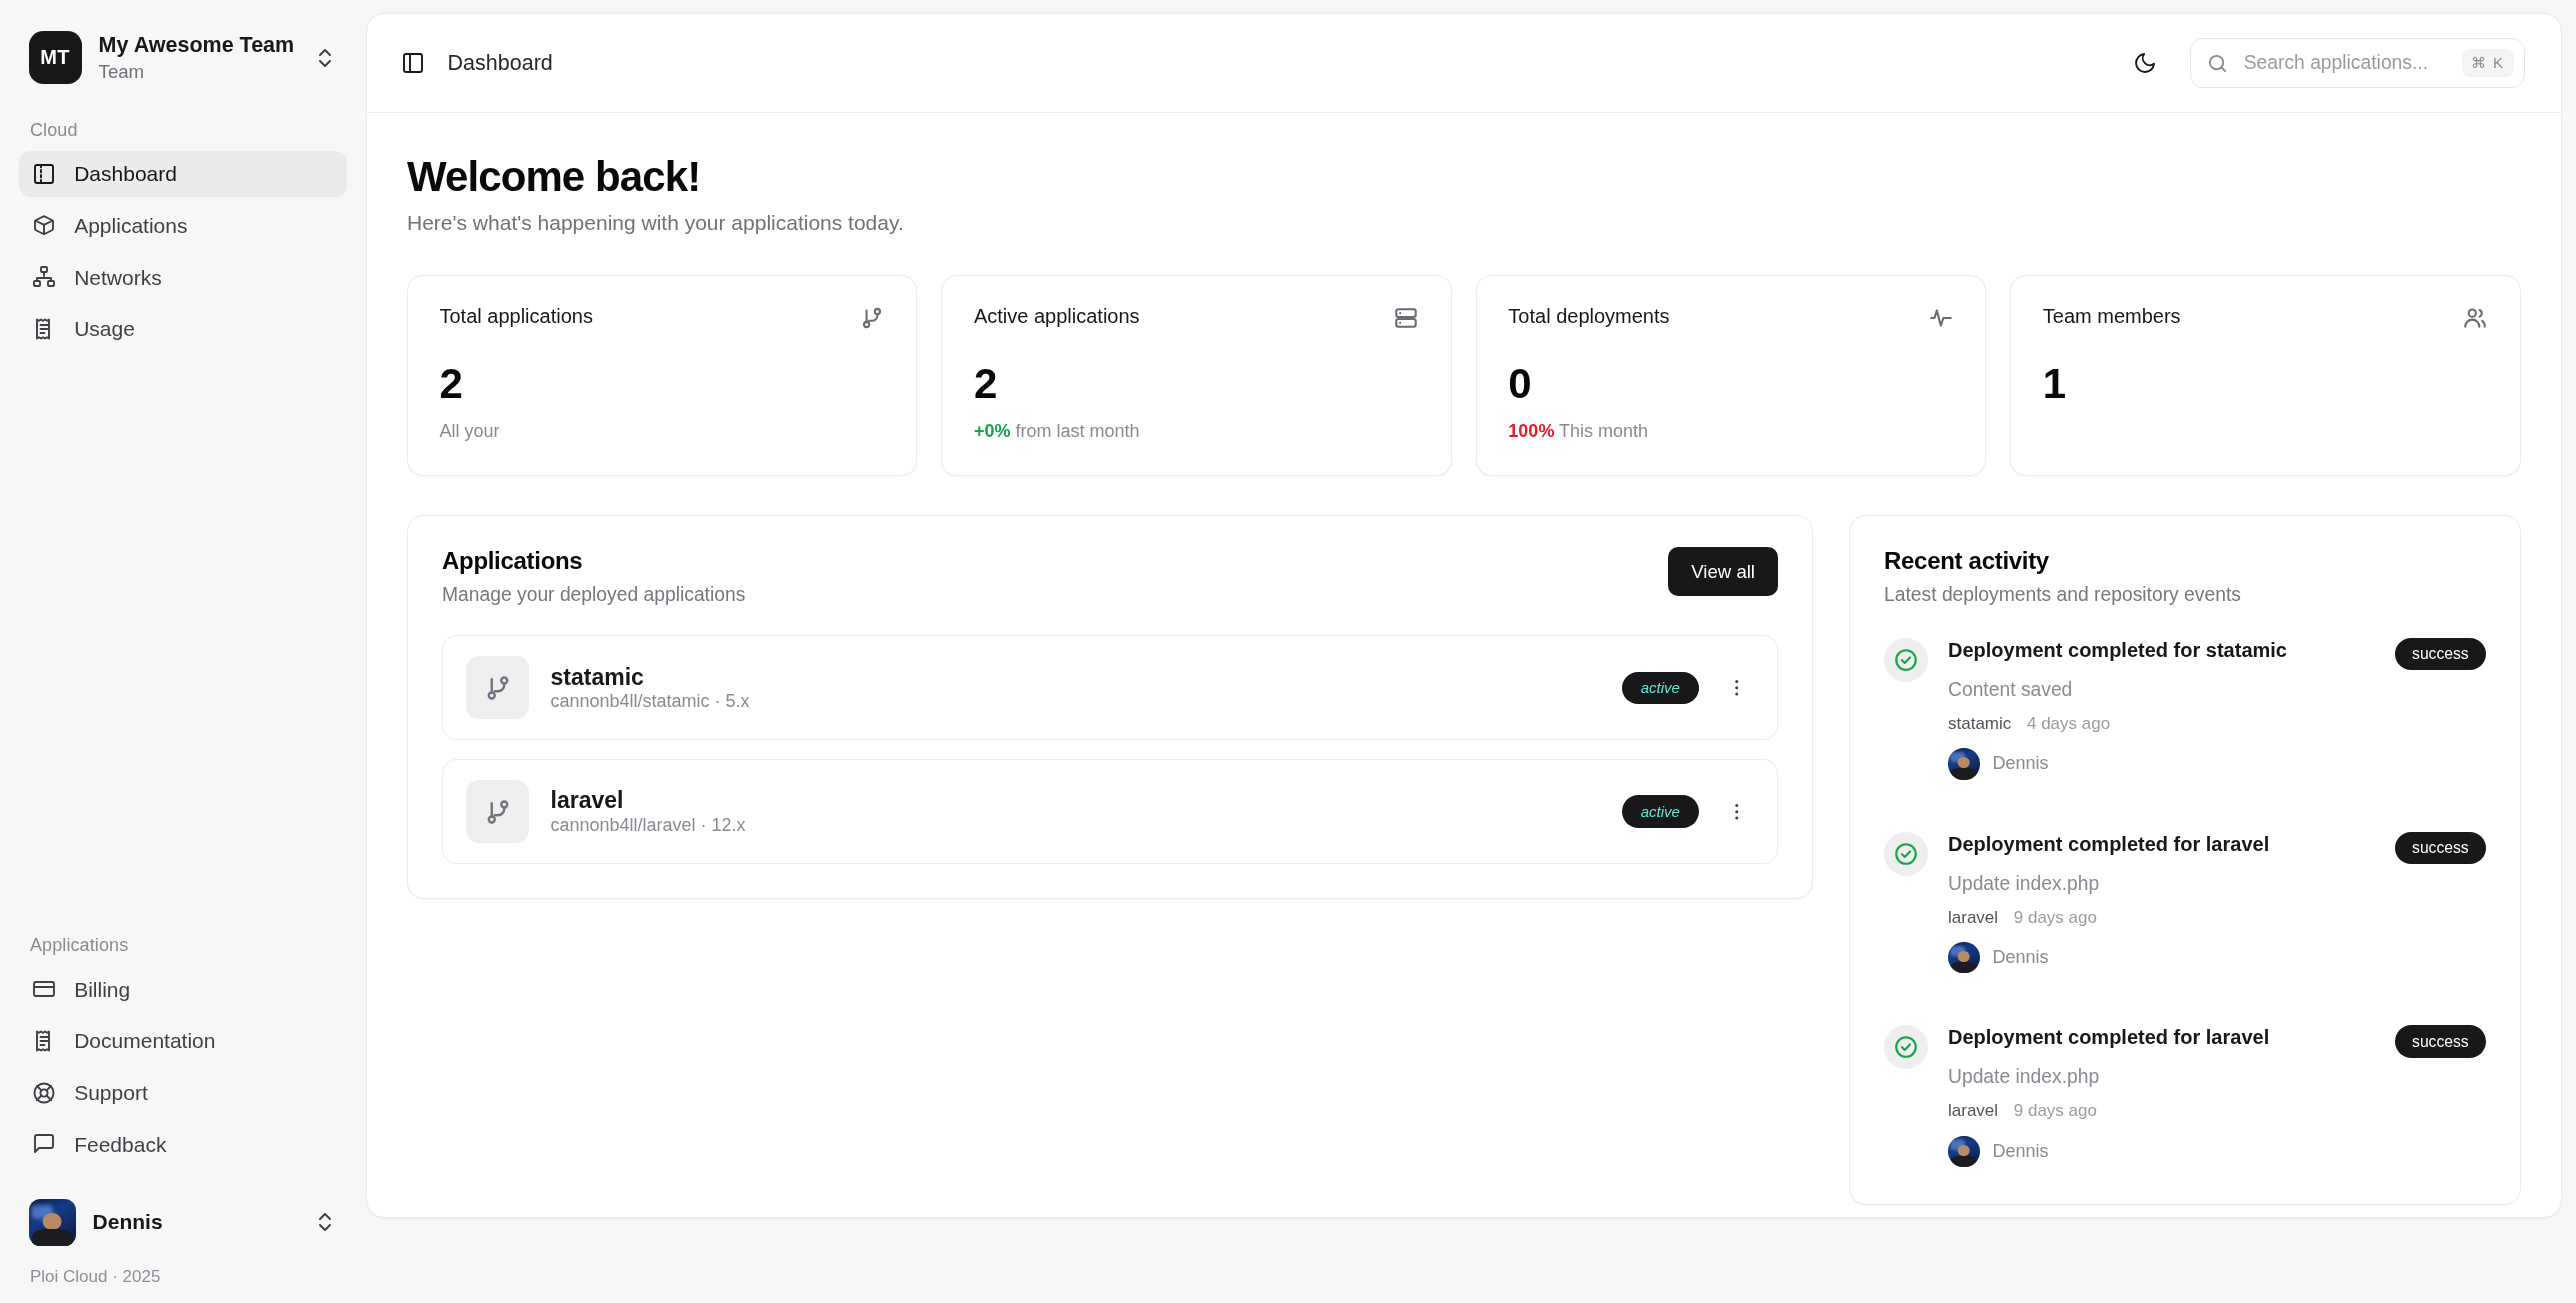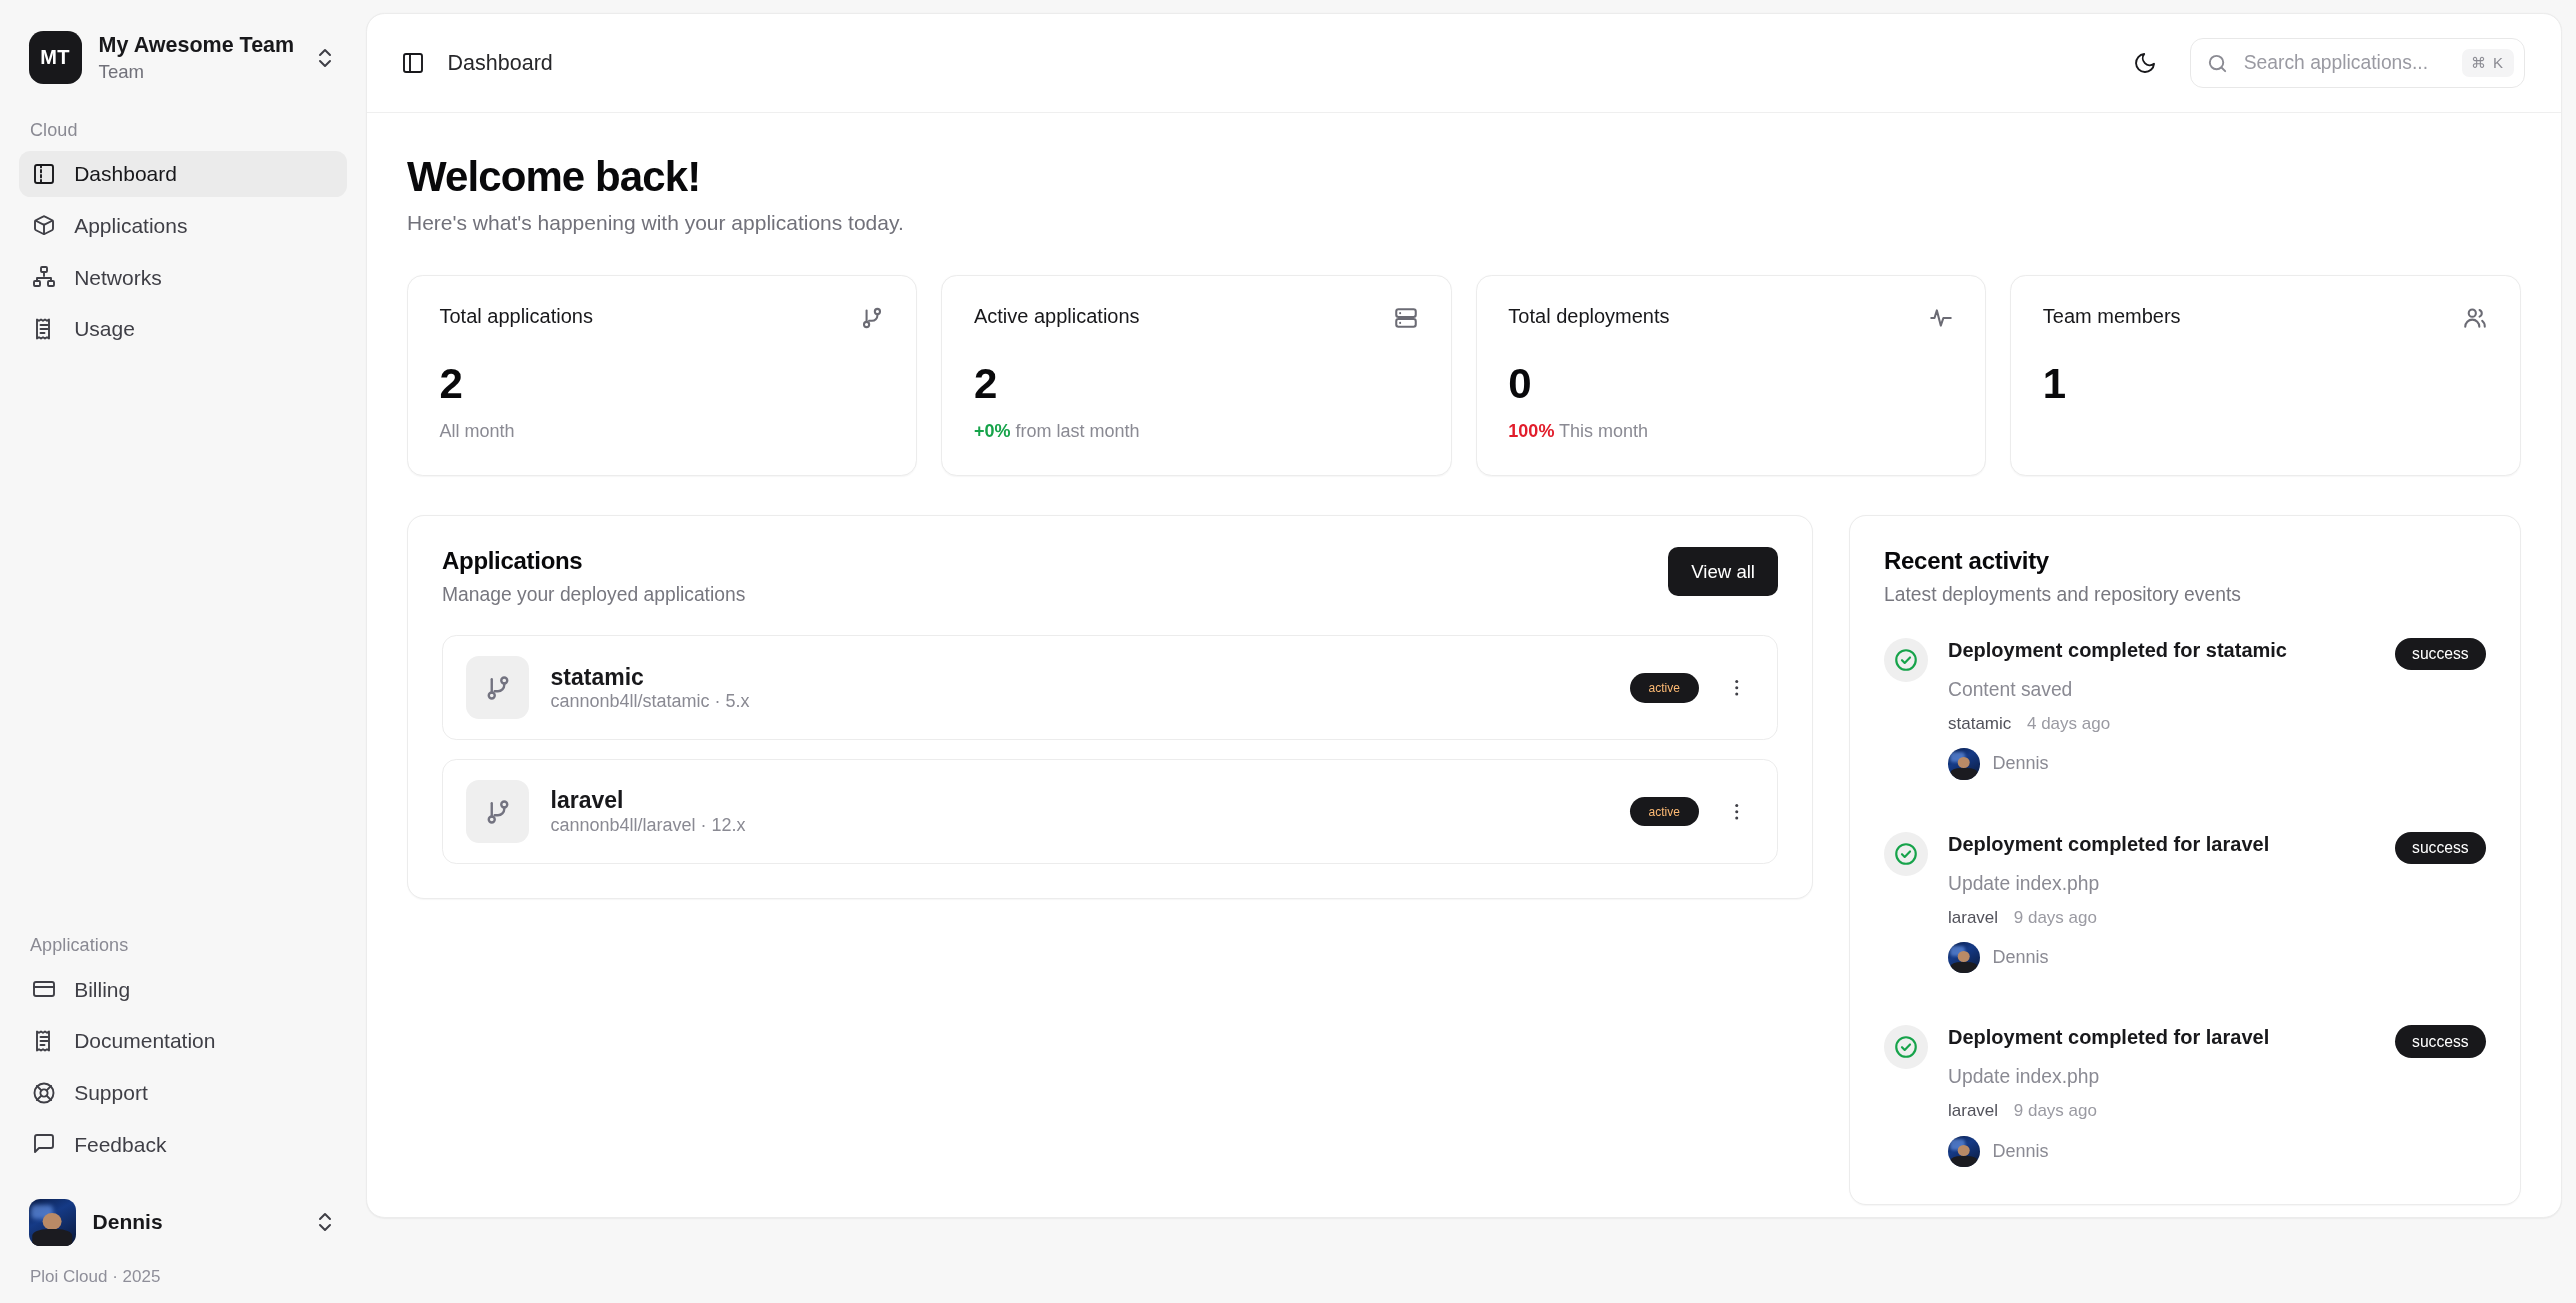--- a/index.html
+++ b/index.html
@@ -184,23 +184,23 @@
     width: 63px; height: 63px; flex: 0 0 63px;
     border-radius: 13px; background: #efefef;
     display: flex; align-items: center; justify-content: center;
     color: #737380;
   }
   .app-icon-box svg { width: 30px; height: 30px; }
   .app-meta { flex: 1 1 auto; min-width: 0; }
   .app-name { font-size: 23px; font-weight: 700; color: #18181b; line-height: 1.2; }
   .app-repo { font-size: 18px; color: #8a8a93; }
   .badge-dark {
-    background: #18181b; color: #fdba74;
-    font-size: 12px; border-radius: 715px;
-    padding: 7.9px 18.6px; white-space: nowrap;
+    background: #18181b; color: #5eead4;
+    font-size: 15px; border-radius: 715px;
+    padding: 7.9px 18.6px; white-space: nowrap; font-style: italic;
   }
   .kebab {
     width: 34px; height: 34px; flex: 0 0 34px;
     display: flex; align-items: center; justify-content: center;
     color: #3f3f46; cursor: pointer; border-radius: 7.2px;
   }
   .kebab svg { width: 21.5px; height: 21.5px; }
 
   
   .activity-card { flex: 1 1 auto; padding: 31.5px 34px 37px 34px; }
@@ -390,21 +390,21 @@
           <div class="stat-head">
             <div class="stat-label">Total applications</div>
             <svg class="stat-ico" viewBox="0 0 24 24" fill="none" stroke="currentColor" stroke-width="1.9" stroke-linecap="round" stroke-linejoin="round">
                 <circle cx="7" cy="18" r="2.4"></circle>
                 <circle cx="17" cy="6" r="2.4"></circle>
                 <path d="M7 15.6V5"></path>
                 <path d="M17 8.4v1.2a5 5 0 0 1-5 5H9.3"></path>
               </svg>
           </div>
           <div class="stat-value">2</div>
-          <div class="stat-sub"><span>All month</span></div>
+          <div class="stat-sub"><span>All your</span></div>
         </div>
 
         <div class="stat-card">
           <div class="stat-head">
             <div class="stat-label">Active applications</div>
             <svg class="stat-ico" viewBox="0 0 24 24" fill="none" stroke="currentColor" stroke-width="1.9" stroke-linecap="round" stroke-linejoin="round">
                 <rect x="3" y="4" width="18" height="7" rx="2"></rect>
                 <rect x="3" y="13" width="18" height="7" rx="2"></rect>
                 <path d="M6.6 7.5h.01M6.6 16.5h.01"></path>
               </svg>

